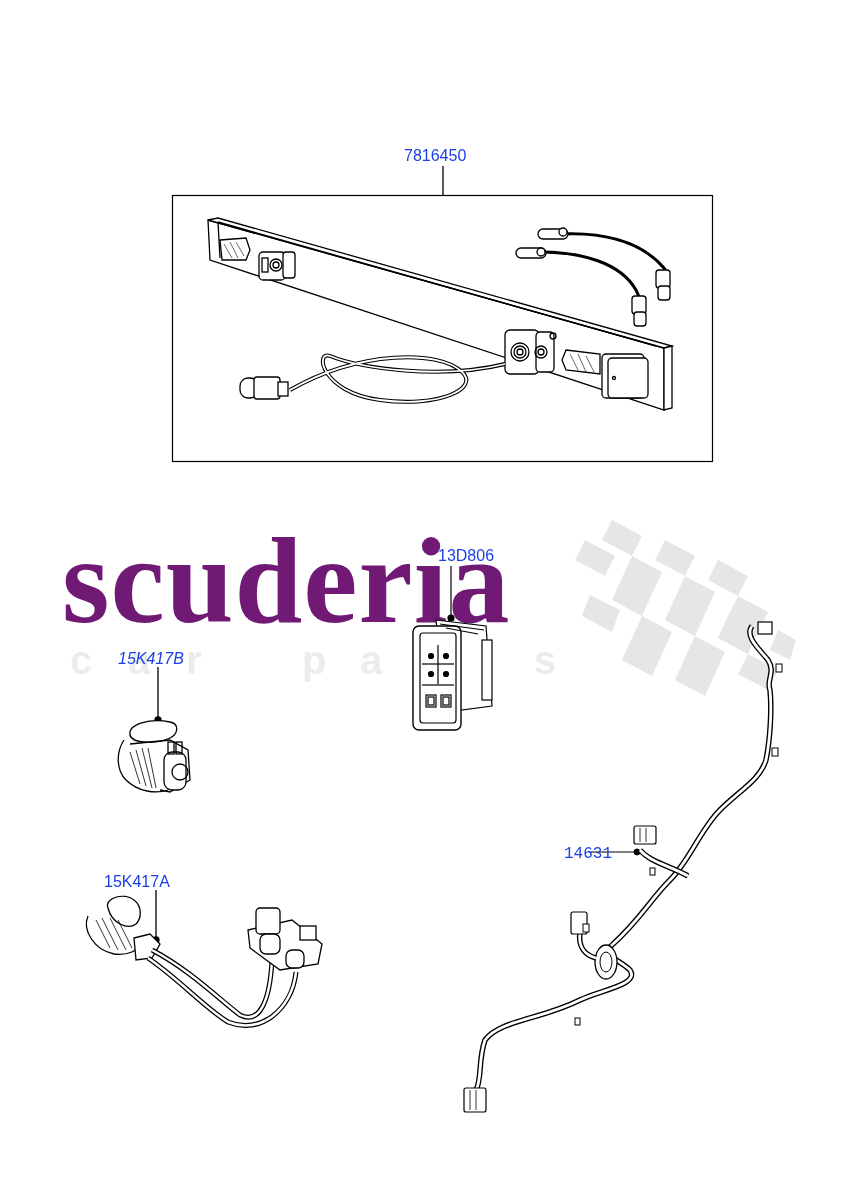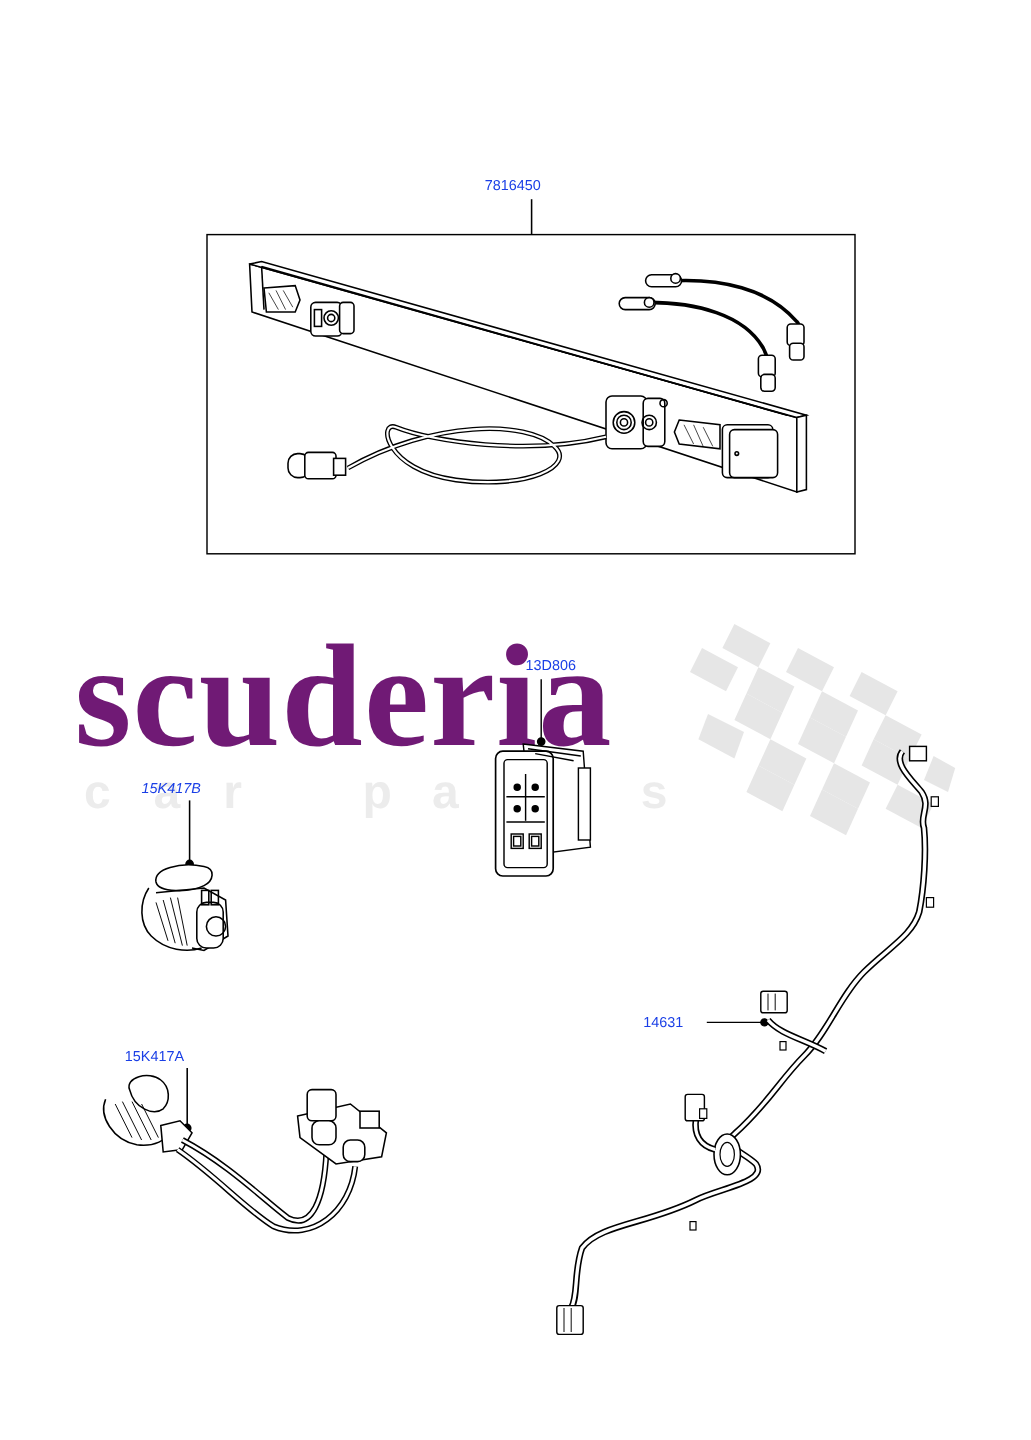--- a/index.html
+++ b/index.html
@@ -13,21 +13,21 @@
     }
     .wm-sub {
       position: absolute; left: 70px; top: 640px;
       font-family: "Liberation Sans", sans-serif; font-weight: bold;
       font-size: 40px; line-height: 1; color: #ececec; white-space: nowrap;
       word-spacing: 0; letter-spacing: 0;
     }
     .wm-sub span { display: inline-block; width: 58px; text-align: left; }
     .label {
       position: absolute; color: #1a3fe6;
-      font-family: "Liberation Sans", sans-serif; font-size: 12px; line-height: 1;
+      font-family: "Liberation Sans", sans-serif; font-size: 16px; line-height: 1;
       white-space: nowrap; cursor: pointer;
     }
     svg { position: absolute; left: 0; top: 0; }
   </style>
 </head>
 <body>
 
 <div class="stage">
 
   <svg width="859" height="1200">
@@ -227,15 +227,15 @@
       <rect x="650" y="868" width="5" height="7" fill="#fff" stroke-width="1"></rect>
       <rect x="575" y="1018" width="5" height="7" fill="#fff" stroke-width="1"></rect>
       <rect x="776" y="664" width="6" height="8" fill="#fff" stroke-width="1"></rect>
     </g>
   </svg>
 
   <div class="label" style="left:404px; top:148px;">7816450</div>
   <div class="label" style="left:418px; top:548px;margin-left:20px;">13D806</div>
   <div class="label" style="left:118px; top:651px;font-style:italic;">15K417B</div>
   <div class="label" style="left:104px; top:874px;">15K417A</div>
-  <div class="label" style="left:536px; top:846px;">14631</div>
+  <div class="label" style="left:564px; top:846px;font-family:Liberation Mono, monospace;">14631</div>
 
 </div>
 
 </body></html>

